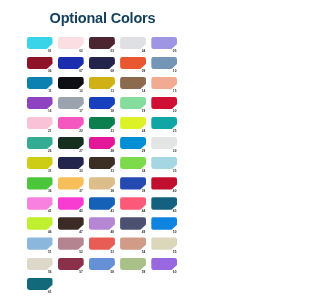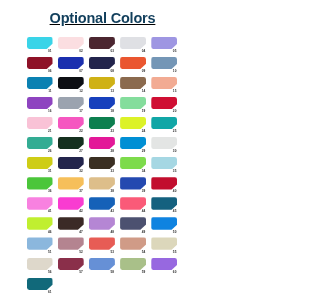--- a/index.html
+++ b/index.html
@@ -12,21 +12,20 @@
     background: #ffffff;
     font-family: "Liberation Sans", sans-serif;
     overflow: hidden;
   }
   .page {
     width: 205px;
     height: 300px;
     position: relative;
     background: #ffffff;
     box-sizing: border-box;
-    text-decoration: underline;
   }
   .title {
     text-align: center;
     font-size: 14.5px;
     font-weight: bold;
     color: #123f5c;
     letter-spacing: -0.2px;
     padding-top: 11px;
     line-height: 1;
     font-family: "Liberation Sans", sans-serif;

